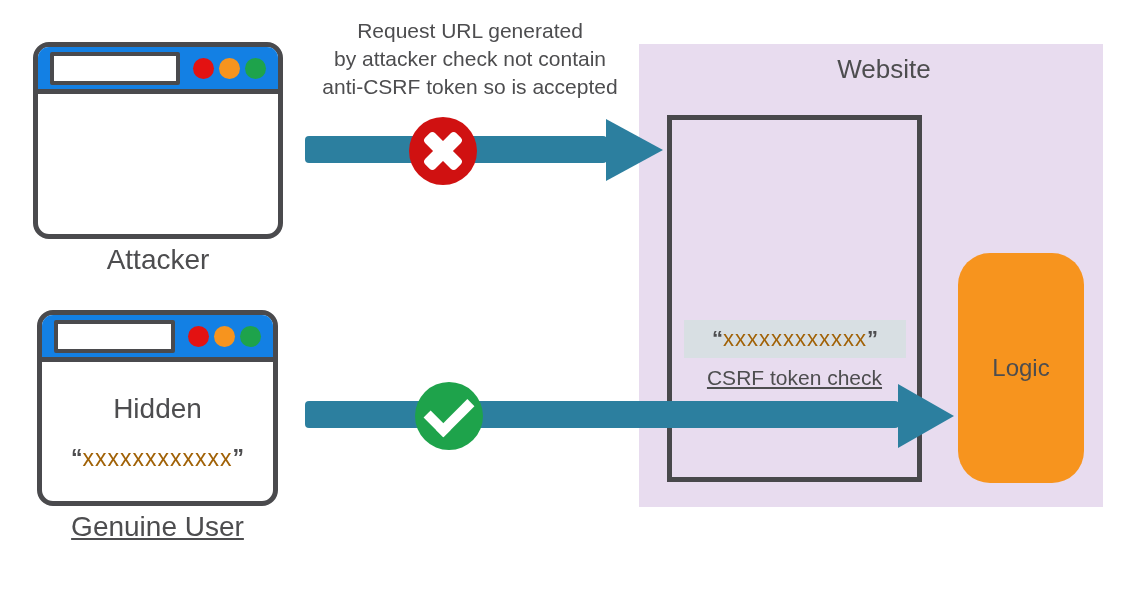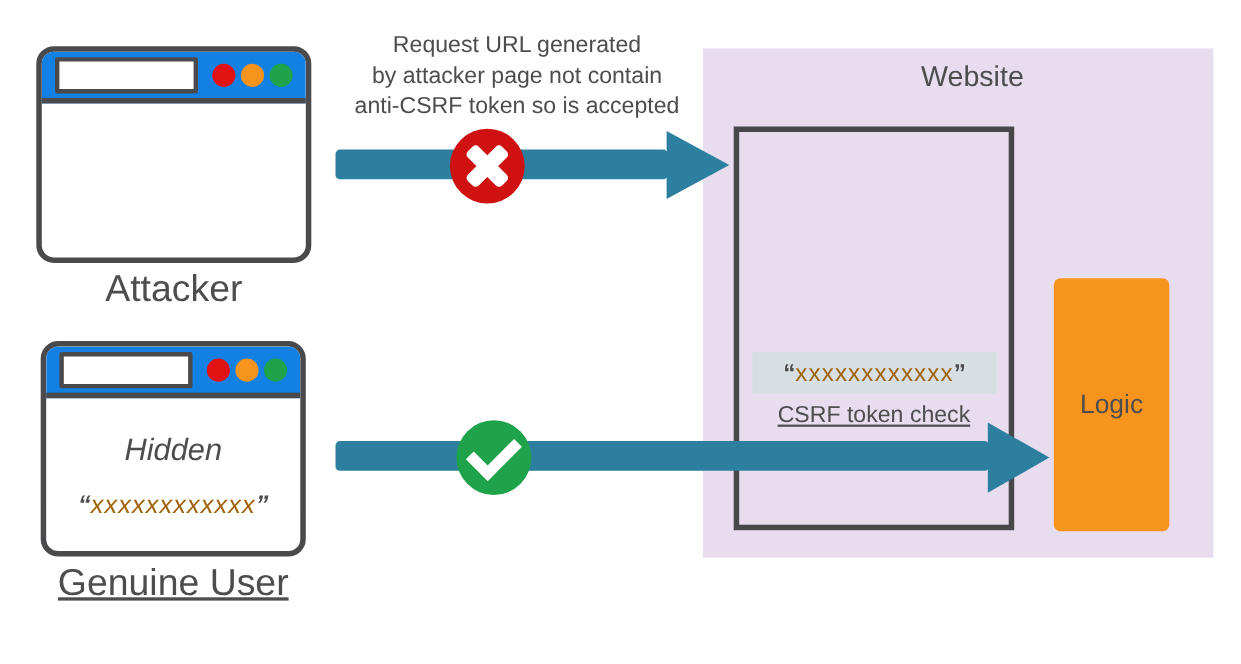--- a/index.html
+++ b/index.html
@@ -14,21 +14,21 @@
   .panel-title{left:639px;top:54px;width:464px;text-align:center;font-size:26px;padding-left:13px;}
   .check-box{left:667px;top:115px;width:245px;height:357px;border:5px solid #48484b;}
   .chip{
     left:684px;top:320px;width:222px;height:38px;background:#d8dfe3;
     display:flex;align-items:center;justify-content:center;font-size:22px;
   }
   .chip .q{color:#4d4d4f;font-weight:bold;}
   .tok{color:#a16207;letter-spacing:1px;}
   .check-label{left:662px;top:366px;width:265px;text-align:center;font-size:21px;text-decoration:underline;}
   .logic{
-    left:958px;top:253px;width:105px;height:230px;background:#f7941e;border-radius:6px;
+    left:958px;top:253px;width:126px;height:230px;background:#f7941e;border-radius:32px;
     display:flex;align-items:center;justify-content:center;font-size:24px;color:#4d4d4f;
   }
 
   
   .shaft{background:#2c7f9f;height:27px;border-radius:4px;}
   .shaft-top{left:305px;top:136px;width:302px;}
   .shaft-bottom{left:305px;top:401px;width:594px;}
   .head{width:0;height:0;border-top:31px solid transparent;border-bottom:31px solid transparent;border-left:57px solid #2c7f9f;}
   .head-top{left:606px;top:119px;}
   .head-bottom{left:898px;top:384px;border-top-width:32px;border-bottom-width:32px;border-left-width:56px;}
@@ -40,48 +40,48 @@
   .x-bar.a{transform:translate(-50%,-50%) rotate(45deg);}
   .x-bar.b{transform:translate(-50%,-50%) rotate(-45deg);}
   .check-mark{
     position:absolute;left:50%;top:50%;width:34px;height:18px;
     border-left:10px solid #fff;border-bottom:10px solid #fff;
     transform:translate(-50%,-65%) rotate(-45deg);
   }
 
   
   .browser{
-    background:#fff;border:5px solid #4a4a4d;border-radius:16px;box-sizing:border-box;overflow:hidden;font-style:italic;
+    background:#fff;border:5px solid #4a4a4d;border-radius:16px;box-sizing:border-box;overflow:hidden;
   }
   .browser-attacker{left:33px;top:42px;width:250px;height:197px;}
   .browser-genuine{left:37px;top:310px;width:241px;height:196px;}
   .titlebar{
     height:47px;background:#1380e4;border-bottom:5px solid #4a4a4d;
     display:flex;align-items:center;padding:0 12px;gap:5px;box-sizing:border-box;
   }
   .urlbar{height:25px;background:#fff;border:4px solid #4a4a4d;border-radius:2px;flex:1;margin-right:8px;}
   .dot{width:21px;height:21px;border-radius:50%;flex:0 0 auto;}
   .dot-red{background:#e31212;}
   .dot-orange{background:#f7941e;}
   .dot-green{background:#1ea34b;}
   .browser-content{
     display:flex;flex-direction:column;align-items:center;justify-content:center;
     height:calc(100% - 47px);text-align:center;
   }
   .hidden-text{font-size:28px;color:#4d4d4f;line-height:34px;}
   .token-line{font-size:23px;margin-top:19px;}
   .token-line .q{color:#4d4d4f;font-weight:bold;}
 
-  .win-label{text-align:center;font-size:34px;}
+  .win-label{text-align:center;font-size:28px;}
   .label-attacker{left:33px;top:244px;width:250px;}
   .label-genuine{left:37px;top:511px;width:241px;text-decoration:underline;}
 
   
   .note{text-align:center;font-size:21px;color:#4d4d4f;}
-  .note-top{left:298px;top:27px;width:344px;line-height:28px;}
+  .note-top{left:298px;top:17px;width:344px;line-height:28px;}
   .note-bottom{left:308px;top:464px;width:334px;line-height:27px;}
 </style>
 </head>
 <body>
 
 <div class="stage">
 
   <div class="abs panel"></div>
   <div class="abs panel-title">Website</div>
   <div class="abs check-box"></div>
@@ -130,17 +130,17 @@
       <div class="hidden-text">Hidden</div>
       <div class="token-line">
         <span class="q">“</span><span class="tok">xxxxxxxxxxxx</span><span class="q">”</span>
       </div>
     </div>
   </div>
   <div class="abs win-label label-genuine">Genuine User</div>
 
   <div class="abs note note-top">
     <div>Request URL generated</div>
-    <div>by attacker page not contain</div>
+    <div>by attacker check not contain</div>
     <div>anti-CSRF token so is accepted</div>
   </div>
 
 </div>
 
 </body></html>

